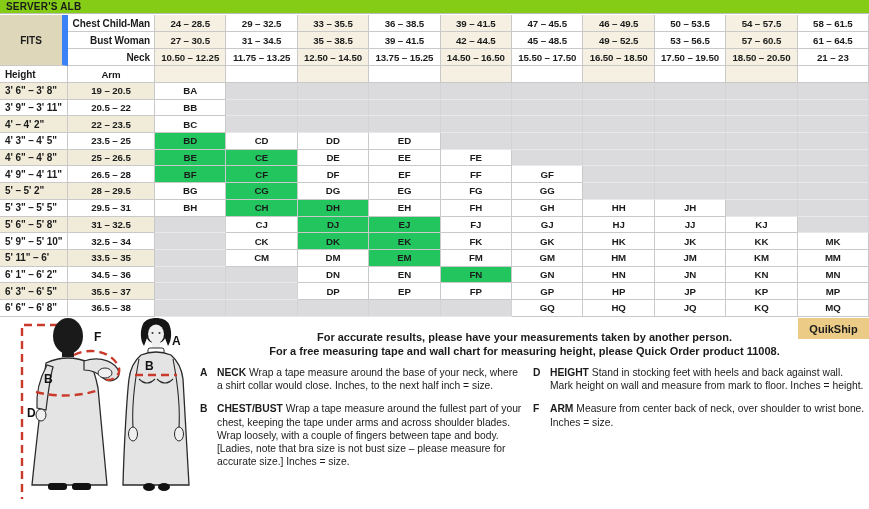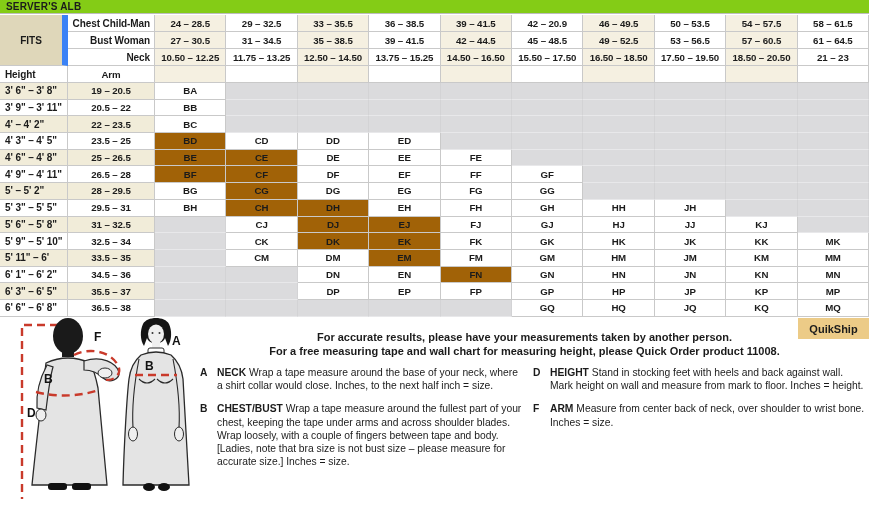--- a/index.html
+++ b/index.html
@@ -19,21 +19,21 @@
      display:flex;align-items:center;justify-content:center;font-size:9.7px;
      letter-spacing:-0.1px;background:#fff;overflow:hidden;white-space:nowrap;}
   .w1{width:68px;flex:none;}
   .w2{width:87px;flex:none;}
   .ws{flex:1 1 0;}
   .lblR{justify-content:flex-end;padding-right:4px;font-size:10px;}
   .lblL{justify-content:flex-start;padding-left:5px;font-size:10px;}
   .cream{background:#F5F0E1;}
   .rowcream{background:#F1ECD9;}
   .gray{background:#DBDBDD;border-right-color:#D3D3D5;border-bottom-color:#E8E8EA;}
-  .qs{background:#a16207;}
+  .qs{background:#22c55e;}
   .fitswrap{display:flex;}
   .fits{width:68px;flex:none;background:#DFD7BA;border-right:6px solid #3b82f6;
         border-bottom:1px solid #C9C9C9;display:flex;align-items:center;justify-content:center;
         font-size:10px;box-sizing:border-box;}
   .hdrcol{flex:1;}
 
   
   .qsbadge{position:absolute;right:0;top:318px;width:71px;height:21px;background:#ECCB87;
            display:flex;align-items:center;justify-content:center;font-size:11px;font-weight:700;}
 
@@ -65,21 +65,21 @@
     <div class="fitswrap">
       <div class="fits">FITS</div>
       <div class="hdrcol" id="hdrRows">
           <div class="trow">
             <div class="c w2 lblR">Chest Child-Man</div>
             <div class="c ws cream">24 – 28.5</div>
             <div class="c ws">29 – 32.5</div>
             <div class="c ws cream">33 – 35.5</div>
             <div class="c ws">36 – 38.5</div>
             <div class="c ws cream">39 – 41.5</div>
-            <div class="c ws">42 – 20.9</div>
+            <div class="c ws">47 – 45.5</div>
             <div class="c ws cream">46 – 49.5</div>
             <div class="c ws">50 – 53.5</div>
             <div class="c ws cream">54 – 57.5</div>
             <div class="c ws">58 – 61.5</div>
           </div>
           <div class="trow">
             <div class="c w2 lblR">Bust Woman</div>
             <div class="c ws cream">27 – 30.5</div>
             <div class="c ws">31 – 34.5</div>
             <div class="c ws cream">35 – 38.5</div>

